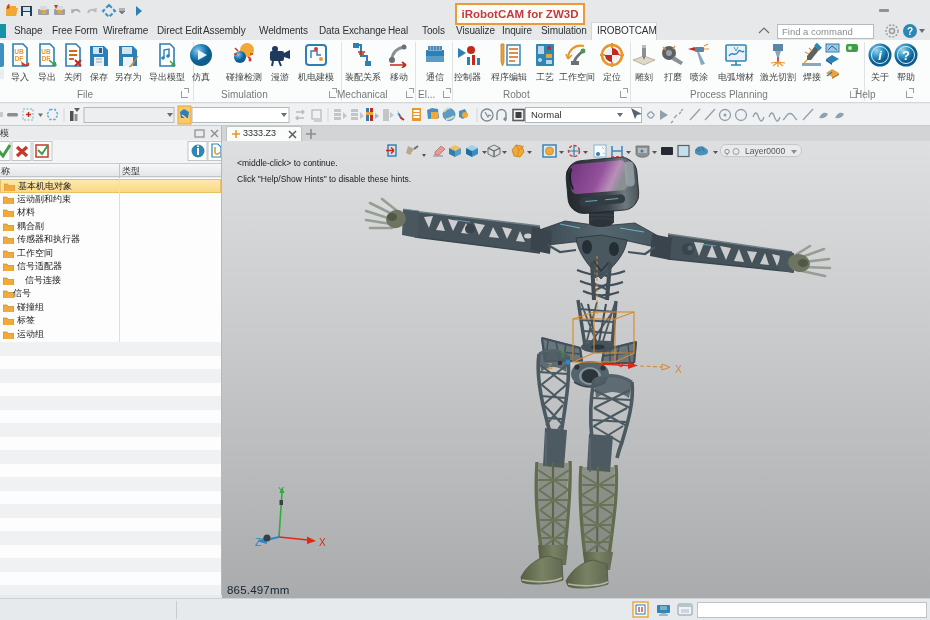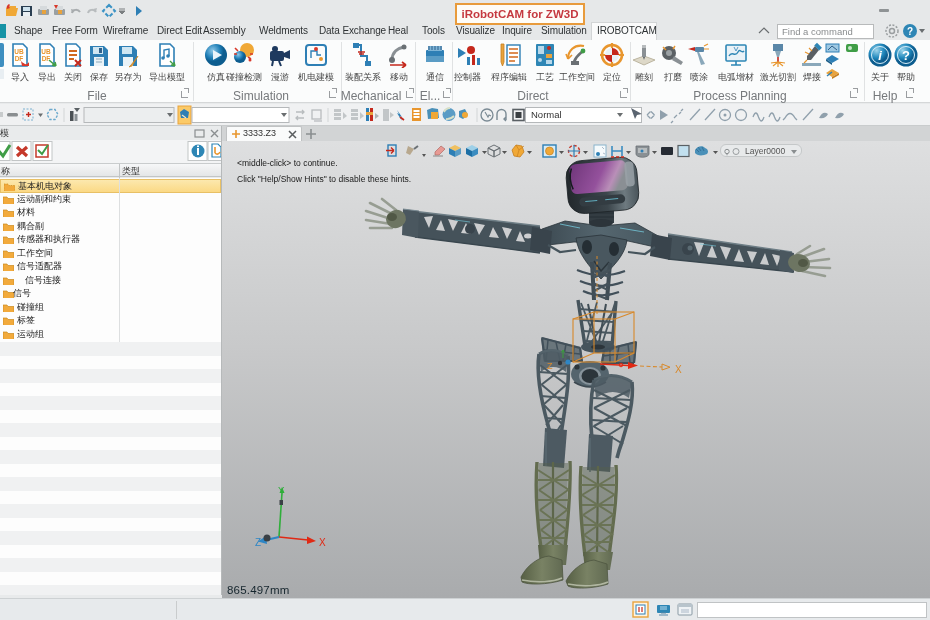--- a/index.html
+++ b/index.html
@@ -15,21 +15,21 @@
 
 #callout { position:absolute; left:455px; top:3px; width:130px; height:22px; border:2px solid #e89b3c; background:#fefcf7; color:#c5393f; font-size:11.5px; font-weight:bold; text-align:center; line-height:19px; }
 
 #findbox { position:absolute; left:777px; top:24px; width:97px; height:15px; background:#fff; border:1px solid #b8babb; font-size:9.5px; color:#8a8d8f; line-height:13px; padding-left:4px; }
 
 #ribbon { position:absolute; left:0; top:40px; width:930px; height:63px; background:#fbfcfc; border-bottom:1px solid #d5d7d8; }
 .rdiv { position:absolute; top:2px; height:59px; width:1px; background:#e0e2e3; }
 .ritem { position:absolute; top:2px; text-align:center; font-size:9px; color:#444; }
 .ritem .ic { margin:0 auto; }
 .ritem .lb { margin-top:1px; white-space:nowrap; }
-.glabel { position:absolute; top:49px; font-size:12px; color:#76797c; text-align:center; white-space:nowrap; }
+.glabel { position:absolute; top:49px; font-size:10px; color:#76797c; text-align:left; white-space:nowrap; }
 .gexp { position:absolute; top:51px; width:7px; height:7px; border-left:1px solid #9a9da0; border-bottom:1px solid #9a9da0; }
 .gexp:after { content:""; position:absolute; left:2px; top:-3px; width:4px; height:4px; border-right:1px solid #9a9da0; border-top:1px solid #9a9da0; }
 
 #toolbar2 { position:absolute; left:0; top:104px; width:930px; height:22px; background:#f0f1f2; border-bottom:1px solid #c9cccd; }
 
 #lpanel { position:absolute; left:0; top:126px; width:222px; height:469px; background:#e9ebec; border-right:1px solid #b6b9ba; }
 #ltool { position:absolute; left:0; top:14px; width:221px; height:23px; background:#f3f4f5; }
 #lhead { position:absolute; left:0; top:37px; width:221px; height:14px; background:linear-gradient(#f6f7f8,#e4e6e7); border-top:1px solid #c9cccd; border-bottom:1px solid #c2c5c6; font-size:9px; color:#333; }
 #lrows { position:absolute; left:0; top:52px; width:221px; height:417px; background:#fdfdfd; }
 .trow { position:absolute; left:0; width:221px; height:13.5px; font-size:9px; color:#222; line-height:13.5px; white-space:nowrap; }
@@ -171,21 +171,21 @@
           <circle cx="8" cy="16" r="1.8" fill="#2e7fb5"></circle>
           <circle cx="13" cy="14" r="1.8" fill="#2e7fb5"></circle>
           <path d="M15 19 L20 24 M20 24 L19 20 M20 24 L16 23" stroke="#3f9d46" stroke-width="1.4" fill="none"></path>
         </svg>
       <div class="lb">导出模型</div>
     </div>
     <div class="glabel" style="left:77px;width:40px">File</div>
     <div class="gexp" style="left:181px"></div>
     <div class="rdiv" style="left:193px"></div>
 
-    <div class="ritem" style="left:203px;width:26px">
+    <div class="ritem" style="left:188px;width:26px">
       <svg class="ic" width="26" height="26">
           <defs>
             <radialGradient id="sph1" cx="0.35" cy="0.3">
               <stop offset="0" stop-color="#8ec8e8"></stop>
               <stop offset="0.7" stop-color="#1d7db5"></stop>
               <stop offset="1" stop-color="#0d5d8f"></stop>
             </radialGradient>
           </defs>
           <circle cx="13" cy="13" r="11" fill="url(#sph1)"></circle>
           <path d="M10 8 L19 13 L10 18 Z" fill="#eaf4fa"></path>
@@ -301,21 +301,21 @@
       <svg class="ic" width="26" height="26">
           <circle cx="13" cy="13" r="10" fill="none" stroke="#e8962e" stroke-width="2.6"></circle>
           <path d="M13 1 V7 M13 19 V25 M1 13 H7 M19 13 H25" stroke="#e8962e" stroke-width="2.2"></path>
           <path d="M13 6 A7 7 0 0 1 20 13 L13 13 Z" fill="#c5281c"></path>
           <path d="M13 20 A7 7 0 0 1 6 13 L13 13 Z" fill="#c5281c"></path>
           <path d="M6 13 A7 7 0 0 1 13 6 L13 13 Z" fill="#e9f2f7"></path>
           <path d="M20 13 A7 7 0 0 1 13 20 L13 13 Z" fill="#e9f2f7"></path>
         </svg>
       <div class="lb">定位</div>
     </div>
-    <div class="glabel" style="left:503px;width:60px">Direct</div>
+    <div class="glabel" style="left:503px;width:60px">Robot</div>
     <div class="gexp" style="left:620px"></div>
     <div class="rdiv" style="left:630px"></div>
 
     <div class="ritem" style="left:631px;width:26px">
       <svg class="ic" width="26" height="26">
           <path d="M2 18 L13 14 L24 18 L13 23 Z" fill="#ddd8c8" stroke="#b0a890" stroke-width="0.8"></path>
           <rect x="11" y="3" width="4" height="12" fill="#8a9094"></rect>
           <path d="M11 3 L15 3 L15 6 L11 6 Z" fill="#b8bcbe"></path>
           <path d="M12 15 L14 15 L13 18 Z" fill="#5a6064"></path>
         </svg>

